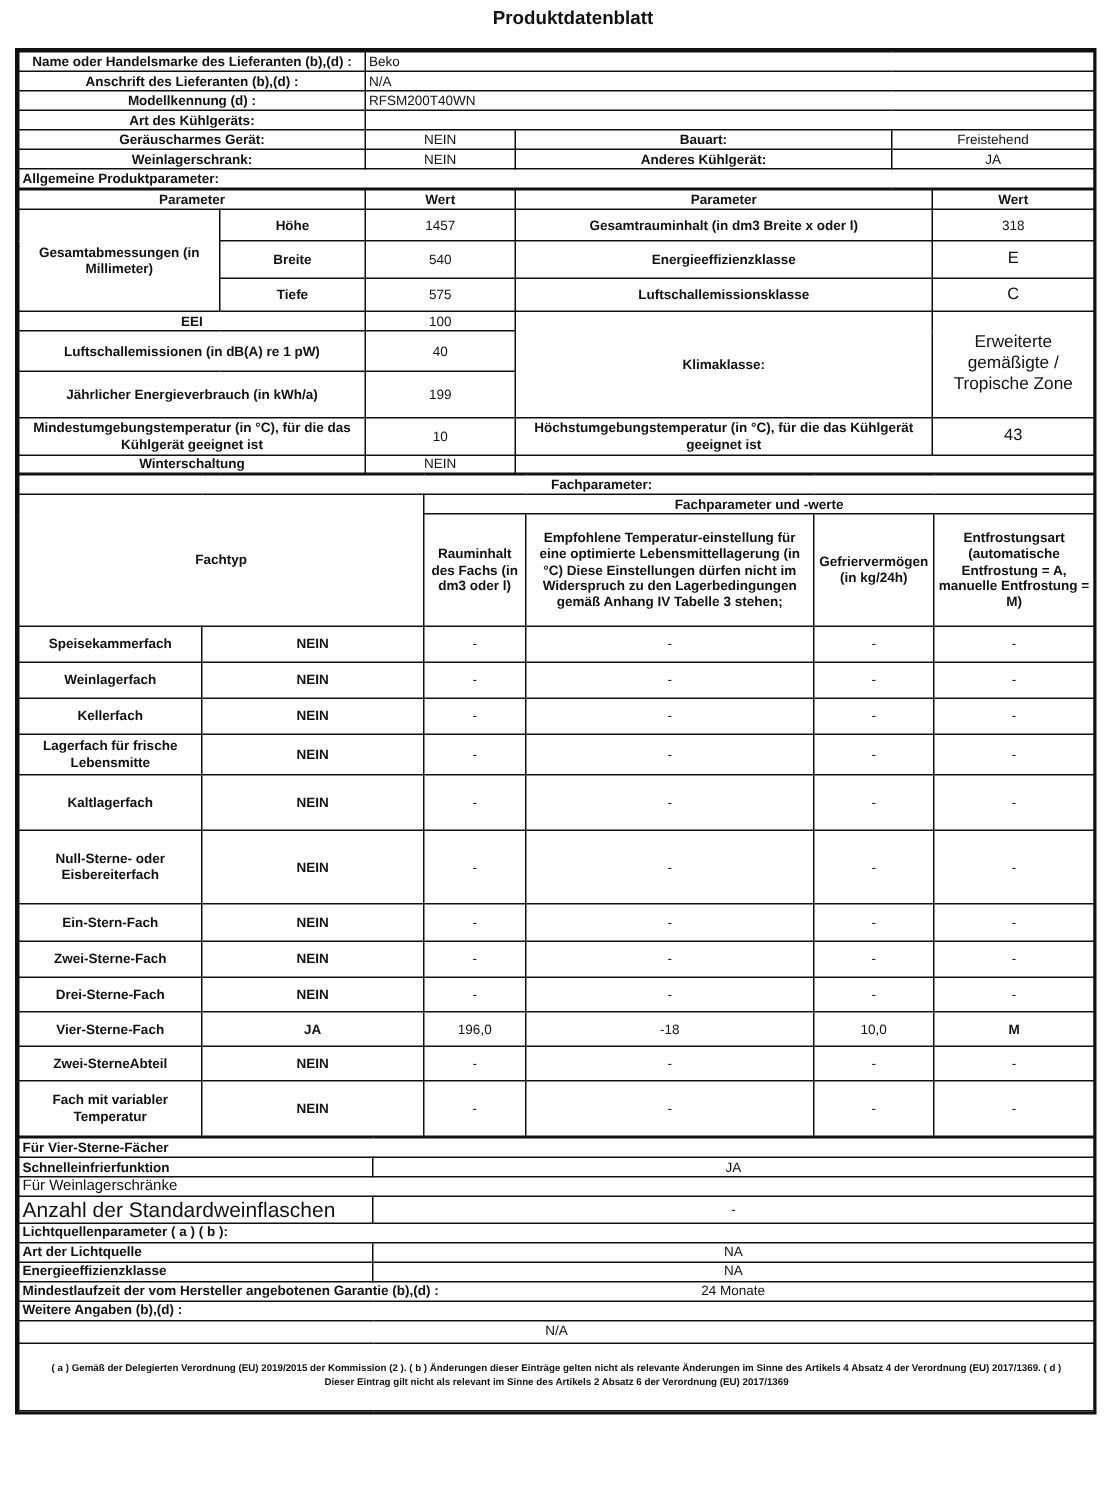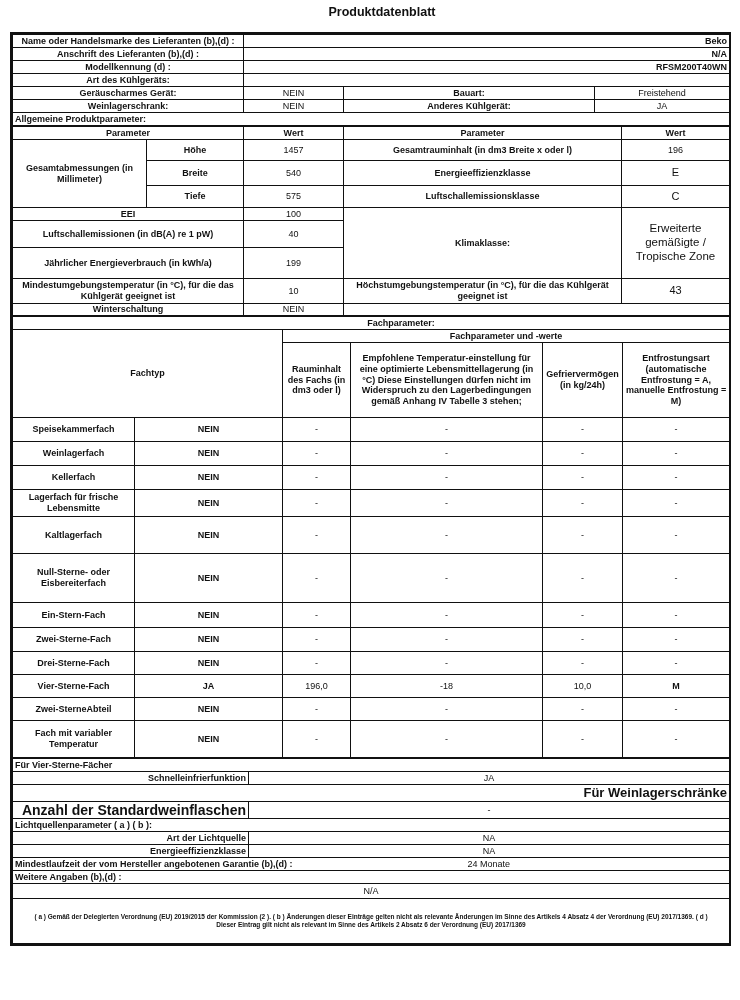--- a/index.html
+++ b/index.html
@@ -2,21 +2,21 @@
 <html><head>
 <meta charset="utf-8">
 <style>
   html, body { margin: 0; padding: 0; background: #ffffff; }
   body { width: 740px; height: 1000px; position: relative; font-family: "Liberation Sans", sans-serif; color: #111; overflow: hidden; }
   .title { position: absolute; top: 5px; left: 0; width: 740px; text-align: center; font-weight: bold; font-size: 12.5px; margin-left: 12px; }
   .sheet { position: absolute; left: 10px; top: 32px; width: 721px; border: 2px solid #111; box-sizing: border-box; }
   table { border-collapse: collapse; width: 100%; table-layout: fixed; }
   td { border: 1.5px solid #111; font-size: 9px; padding: 0 2px; text-align: center; vertical-align: middle; line-height: 1.2; overflow: hidden; }
   td.b { font-weight: bold; }
-  td.l { text-align: right; font-weight: bold; }
+  td.l { text-align: left; }
   .big { font-size: 11px; }
   .bigger { font-size: 11.5px; }
   .sect { font-weight: bold; text-align: left; }
   .fn { font-size: 6.5px; font-weight: bold; line-height: 1.35; padding: 4px 20px; }
   tr.h13 td { height: 12px; }
 </style>
 </head>
 <body>
 
 <div class="title">Produktdatenblatt</div>
@@ -78,21 +78,21 @@
       <td class="b" colspan="2" style="height:12px">Parameter</td>
       <td class="b">Wert</td>
       <td class="b">Parameter</td>
       <td class="b">Wert</td>
     </tr>
     <tr>
       <td class="b" rowspan="3">Gesamtabmessungen (in Millimeter)</td>
       <td class="b" style="height:20px">Höhe</td>
       <td>1457</td>
       <td class="b">Gesamtrauminhalt (in dm3 Breite x oder l)</td>
-      <td>196</td>
+      <td>318</td>
     </tr>
     <tr>
       <td class="b" style="height:24px">Breite</td>
       <td>540</td>
       <td class="b">Energieeffizienzklasse</td>
       <td class="big">E</td>
     </tr>
     <tr>
       <td class="b" style="height:21px">Tiefe</td>
       <td>575</td>
@@ -257,21 +257,21 @@
       </colgroup>
     <tbody>
         <tr class="h13">
       <td class="b sect" colspan="2">Für Vier-Sterne-Fächer</td>
     </tr>
     <tr class="h13">
       <td class="b l">Schnelleinfrierfunktion</td>
       <td>JA</td>
     </tr>
     <tr class="h13">
-      <td class="l" colspan="2" style="font-size:13px">Für Weinlagerschränke</td>
+      <td class="l" colspan="2" style="font-size:10px">Für Weinlagerschränke</td>
     </tr>
     <tr class="h13">
       <td class="l" style="font-size:14px">Anzahl der Standardweinflaschen</td>
       <td>-</td>
     </tr>
     <tr class="h13">
       <td class="b sect" colspan="2">Lichtquellenparameter ( a ) ( b ):</td>
     </tr>
     <tr class="h13">
       <td class="b l">Art der Lichtquelle</td>

